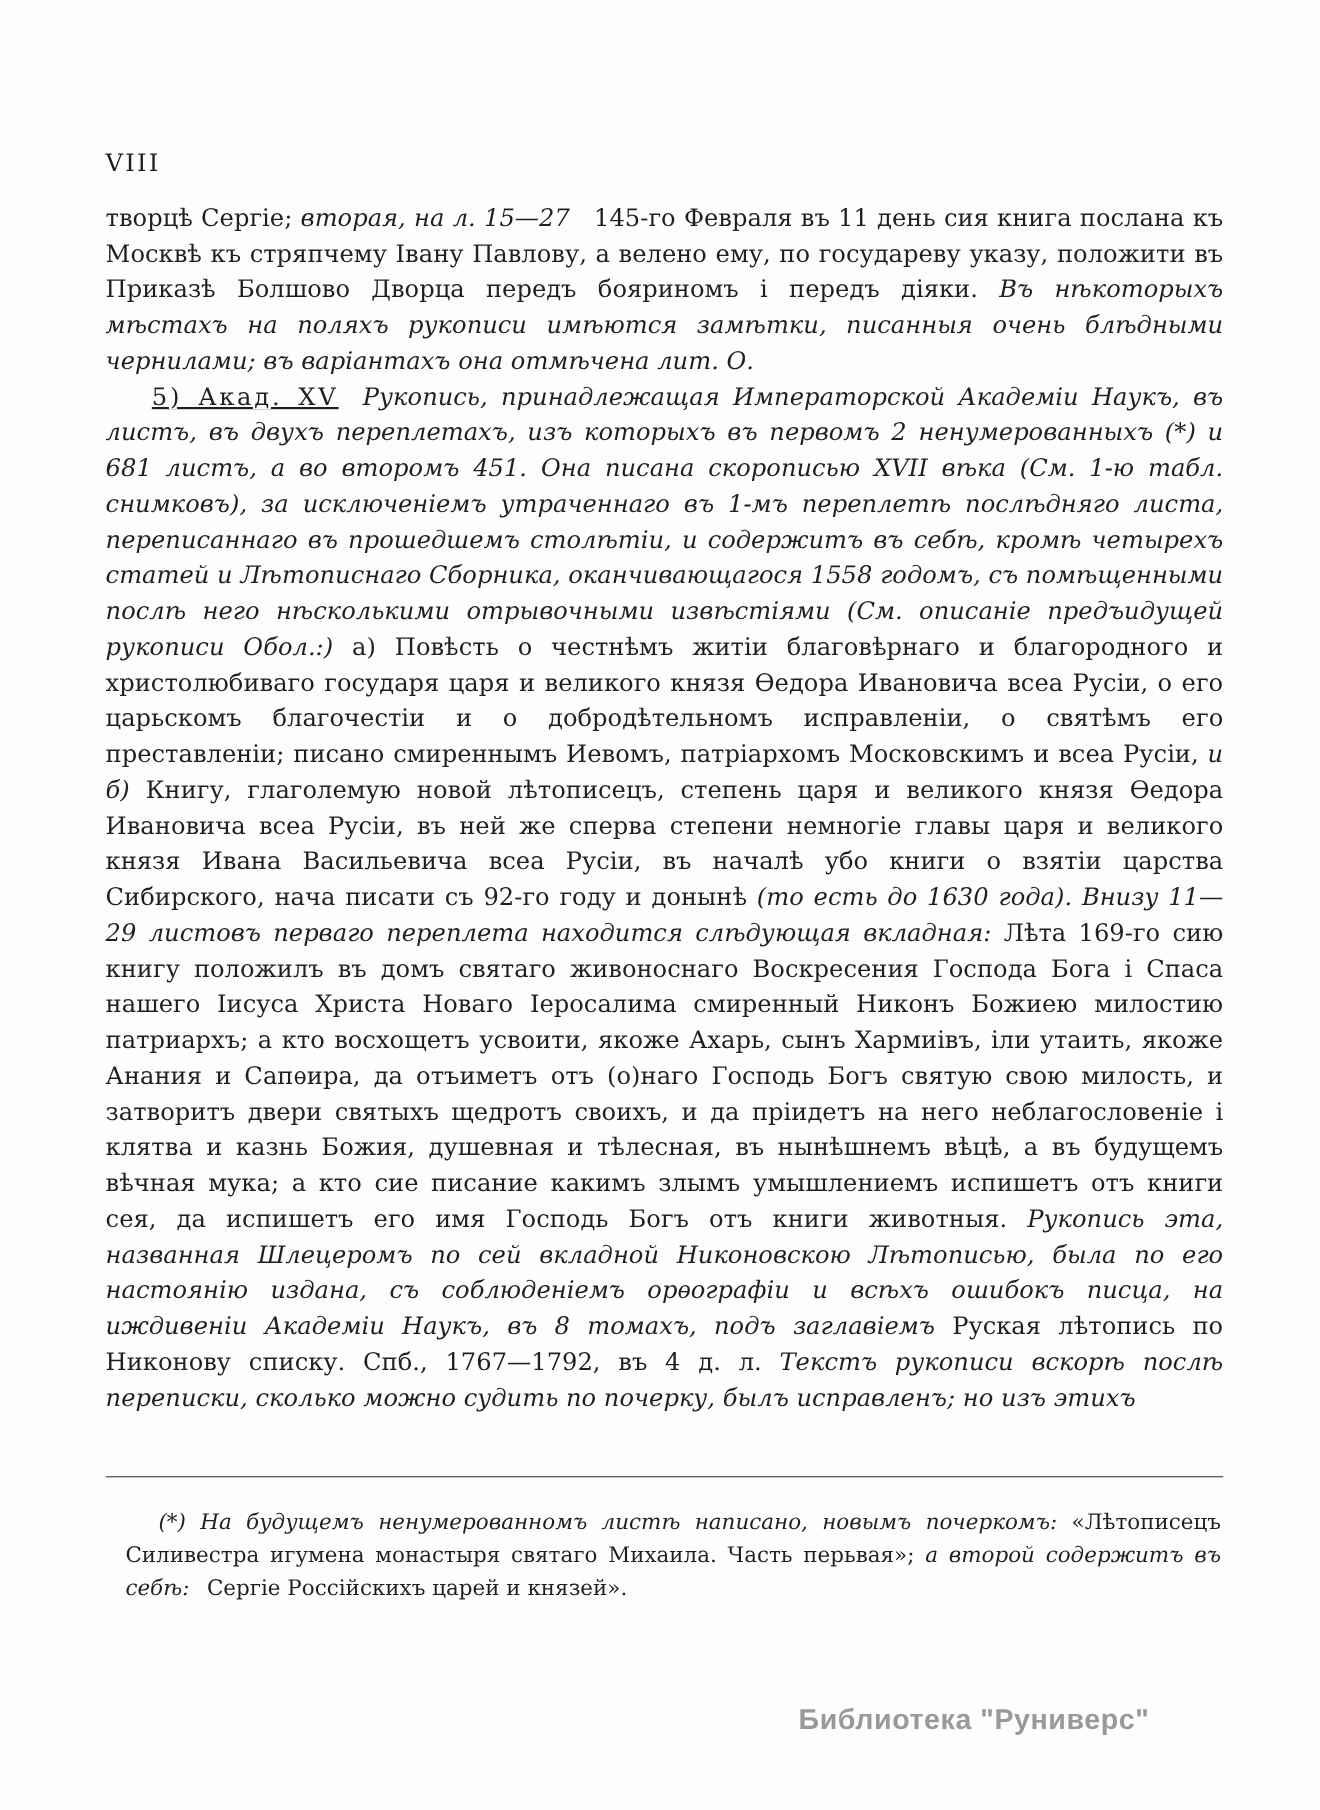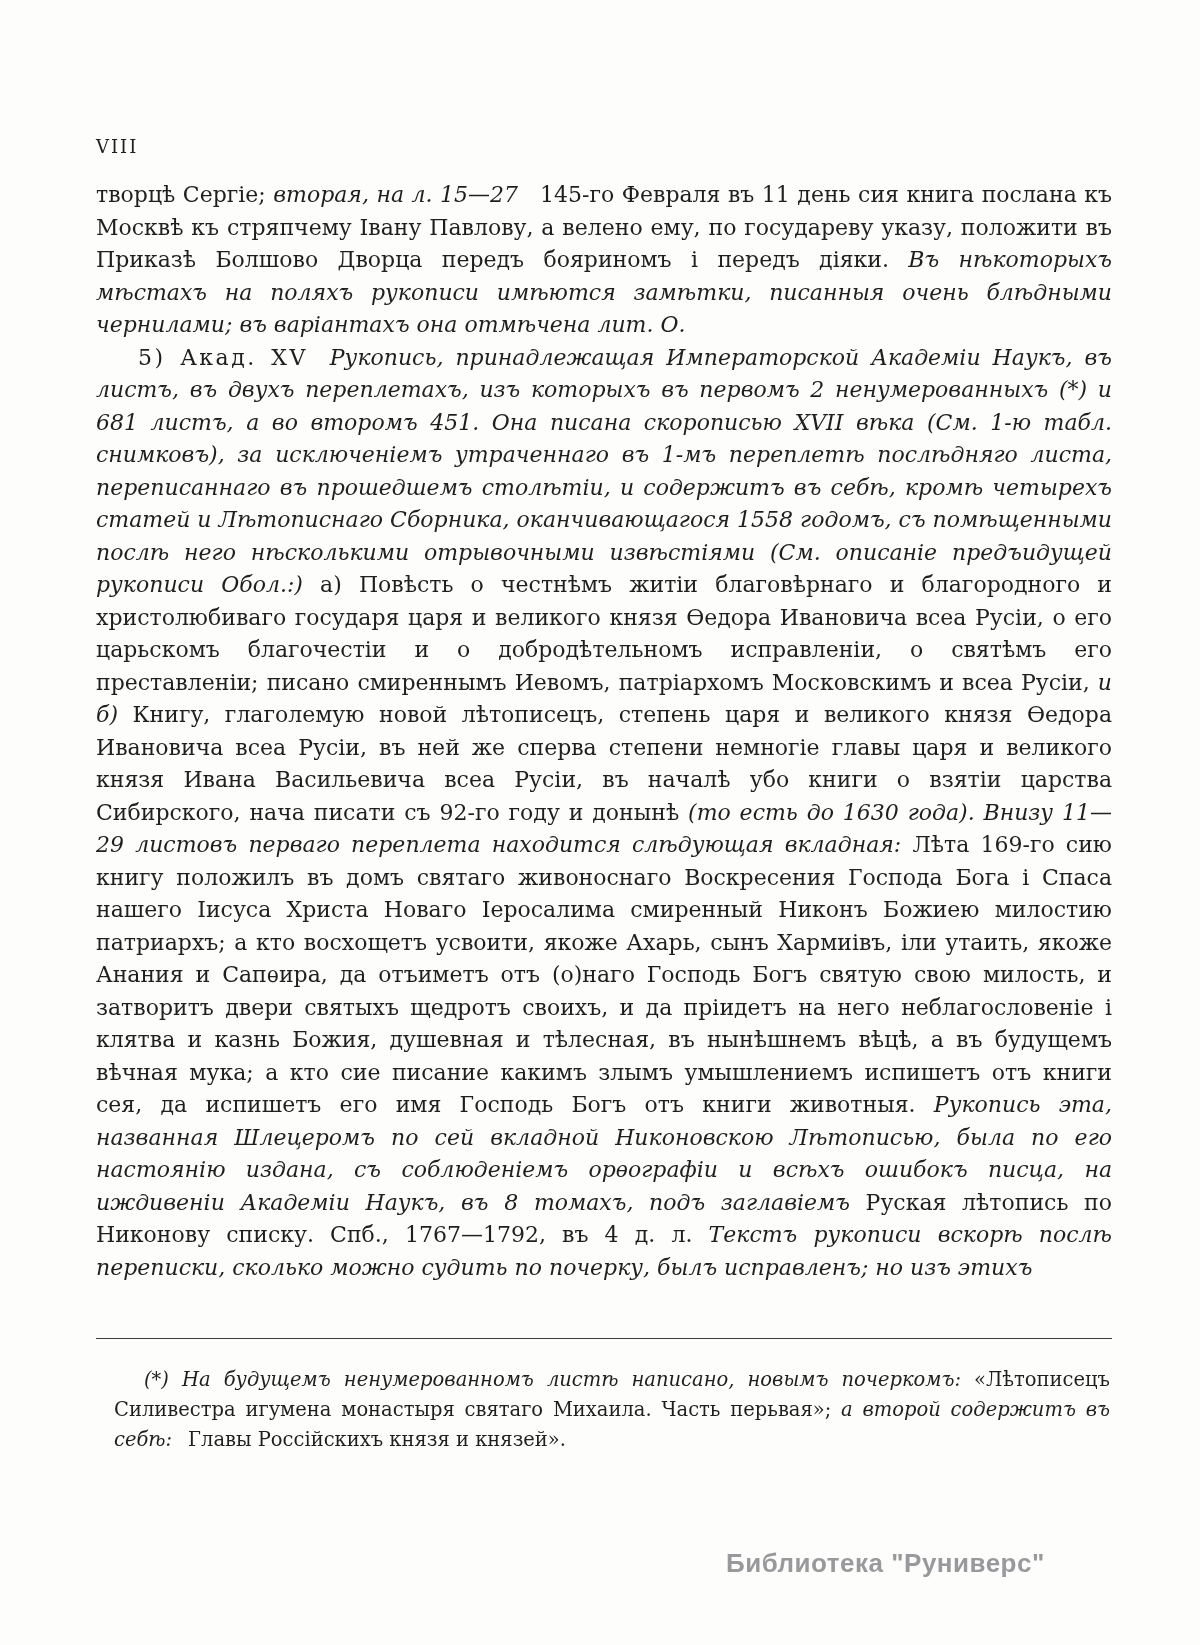--- a/index.html
+++ b/index.html
@@ -10,36 +10,36 @@
     height: 1645px;
     margin: 0 auto;
     background: #fdfdfc;
     box-sizing: border-box;
     padding: 136px 88px 0 96px;
     overflow: hidden;
     font-family: "DejaVu Serif", "Liberation Serif", serif;
     color: #1f1f1f;
   }
   .page-number {
-    font-size: 18px;
+    font-size: 22px;
     letter-spacing: 2px;
     margin-bottom: 22px;
     font-weight: normal;
   }
   .text-block { width: 1016px; }
   p.para {
     margin: 0;
     text-align: justify;
     font-size: 22px;
     line-height: 32.5px;
   }
   p.para.indent { text-indent: 42px; }
   .seg-r { font-style: normal; }
   .seg-i { font-style: italic; }
-  .seg-sp { font-style: normal; letter-spacing: 2.5px; }
+  .seg-sp { font-style: normal; letter-spacing: 2.5px; text-decoration: underline; }
   .footnote-rule {
     margin-top: 54px;
     width: 1016px;
     height: 0;
     border-top: 1.5px solid #3c3c3c;
   }
   .footnote {
     margin: 26px 0 0 18px;
     width: 996px;
     text-align: justify;
@@ -65,17 +65,17 @@
 
   <div class="page-number">VIII</div>
 
   <div class="text-block">
       <p class="para"><span class="seg seg-r">творцѣ Сергіе; </span><span class="seg seg-i">вторая, на л. 15—27</span><span class="seg seg-r"> 145-го Февраля въ 11 день сия книга послана къ Москвѣ къ стряпчему Івану Павлову, а велено ему, по государеву указу, положити въ Приказѣ Болшово Дворца передъ бояриномъ і передъ діяки. </span><span class="seg seg-i">Въ нѣкоторыхъ мѣстахъ на поляхъ рукописи имѣются замѣтки, писанныя очень блѣдными чернилами; въ варіантахъ она отмѣчена лит. О.</span></p>
       <p class="para indent"><span class="seg seg-sp">5) Акад. XV</span><span class="seg seg-i"> Рукопись, принадлежащая Императорской Академіи Наукъ, въ листъ, въ двухъ переплетахъ, изъ которыхъ въ первомъ 2 ненумерованныхъ (*) и 681 листъ, а во второмъ 451. Она писана скорописью XVII вѣка (См. 1-ю табл. снимковъ), за исключеніемъ утраченнаго въ 1-мъ переплетѣ послѣдняго листа, переписаннаго въ прошедшемъ столѣтіи, и содержитъ въ себѣ, кромѣ четырехъ статей и Лѣтописнаго Сборника, оканчивающагося 1558 годомъ, съ помѣщенными послѣ него нѣсколькими отрывочными извѣстіями (См. описаніе предъидущей рукописи Обол.:) </span><span class="seg seg-r">а) Повѣсть о честнѣмъ житіи благовѣрнаго и благородного и христолюбиваго государя царя и великого князя Ѳедора Ивановича всеа Русіи, о его царьскомъ благочестіи и о добродѣтельномъ исправленіи, о святѣмъ его преставленіи; писано смиреннымъ Иевомъ, патріархомъ Московскимъ и всеа Русіи, </span><span class="seg seg-i">и б) </span><span class="seg seg-r">Книгу, глаголемую новой лѣтописецъ, степень царя и великого князя Ѳедора Ивановича всеа Русіи, въ ней же сперва степени немногіе главы царя и великого князя Ивана Васильевича всеа Русіи, въ началѣ убо книги о взятіи царства Сибирского, нача писати съ 92-го году и донынѣ </span><span class="seg seg-i">(то есть до 1630 года). Внизу 11—29 листовъ перваго переплета находится слѣдующая вкладная: </span><span class="seg seg-r">Лѣта 169-го сию книгу положилъ въ домъ святаго живоноснаго Воскресения Господа Бога і Спаса нашего Іисуса Христа Новаго Іеросалима смиренный Никонъ Божиею милостию патриархъ; а кто восхощетъ усвоити, якоже Ахарь, сынъ Хармиівъ, іли утаить, якоже Анания и Сапѳира, да отъиметъ отъ (о)наго Господь Богъ святую свою милость, и затворитъ двери святыхъ щедротъ своихъ, и да пріидетъ на него неблагословеніе і клятва и казнь Божия, душевная и тѣлесная, въ нынѣшнемъ вѣцѣ, а въ будущемъ вѣчная мука; а кто сие писание какимъ злымъ умышлениемъ испишетъ отъ книги сея, да испишетъ его имя Господь Богъ отъ книги животныя. </span><span class="seg seg-i">Рукопись эта, названная Шлецеромъ по сей вкладной Никоновскою Лѣтописью, была по его настоянію издана, съ соблюденіемъ орѳографіи и всѣхъ ошибокъ писца, на иждивеніи Академіи Наукъ, въ 8 томахъ, подъ заглавіемъ </span><span class="seg seg-r">Руская лѣтопись по Никонову списку. Спб., 1767—1792, въ 4 д. л. </span><span class="seg seg-i">Текстъ рукописи вскорѣ послѣ переписки, сколько можно судить по почерку, былъ исправленъ; но изъ этихъ</span></p>
     </div>
 
   <div class="footnote-rule"></div>
 
-  <p class="footnote"><span class="seg seg-i">(*) На будущемъ ненумерованномъ листѣ написано, новымъ почеркомъ: </span><span class="seg seg-r">«Лѣтописецъ Силивестра игумена монастыря святаго Михаила. Часть перьвая»; </span><span class="seg seg-i">а второй содержитъ въ себѣ: </span><span class="seg seg-r"> Главы Россійскихъ князя и князей».</span></p>
+  <p class="footnote"><span class="seg seg-i">(*) На будущемъ ненумерованномъ листѣ написано, новымъ почеркомъ: </span><span class="seg seg-r">«Лѣтописецъ Силивестра игумена монастыря святаго Михаила. Часть перьвая»; </span><span class="seg seg-i">а второй содержитъ въ себѣ: </span><span class="seg seg-r"> Сергіе Россійскихъ царей и князей».</span></p>
 
   <div class="watermark">Библиотека "Руниверс"</div>
 
 </div>
 
 </body></html>

